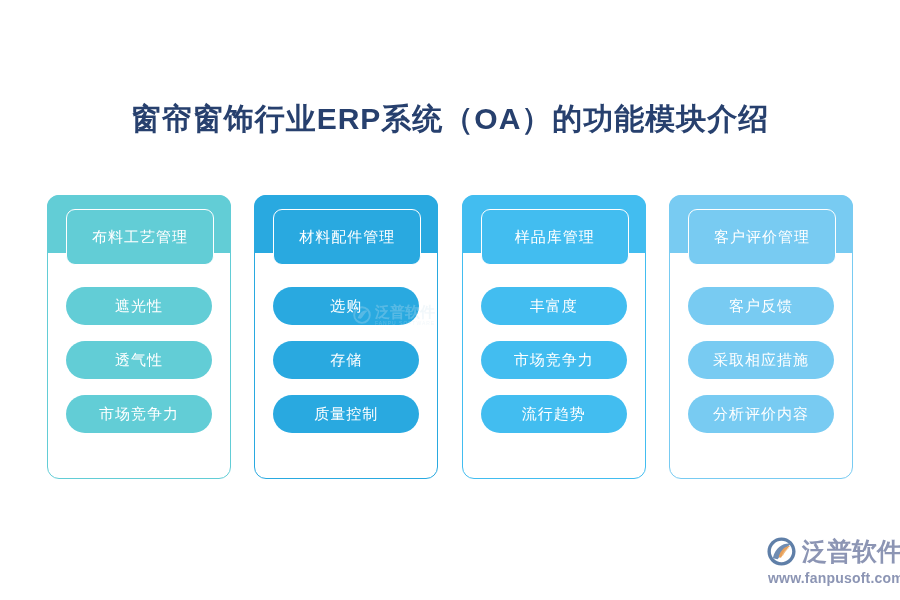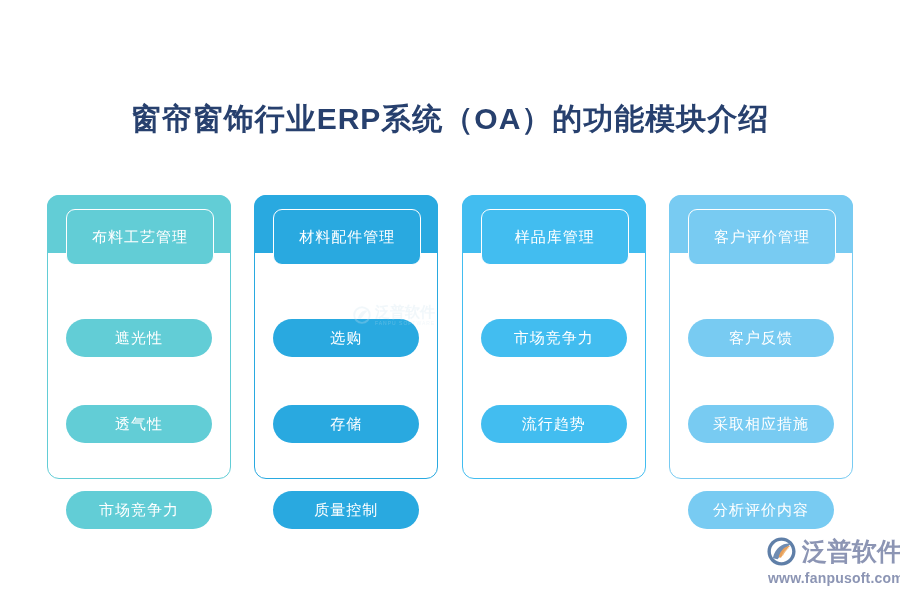--- a/index.html
+++ b/index.html
@@ -87,21 +87,20 @@
     width:146px;height:38px;
     background:var(--accent);
     border-radius:19px;
     color:#ffffff;
     font-size:15px;
     display:flex;
     align-items:center;
     justify-content:center;
     letter-spacing:1px;
     white-space:nowrap;
-    margin-top:32px;
   }
 
   
   .watermark{
     position:absolute;
     left:352px;top:298px;
     width:104px;height:34px;
     opacity:.28;
     pointer-events:none;
     display:flex;
@@ -164,20 +163,21 @@
         <div class="item-pill">存储</div>
         <div class="item-pill">质量控制</div>
       </div>
     </div>
 
     <div class="card" style="--accent:#42bdf0">
       <div class="card-band"></div>
       <div class="card-outline"></div>
       <div class="card-header">样品库管理</div>
       <div class="card-items">
+        <div class="item-pill">丰富度</div>
         <div class="item-pill">市场竞争力</div>
         <div class="item-pill">流行趋势</div>
       </div>
     </div>
 
     <div class="card" style="--accent:#78cbf2">
       <div class="card-band"></div>
       <div class="card-outline"></div>
       <div class="card-header">客户评价管理</div>
       <div class="card-items">

